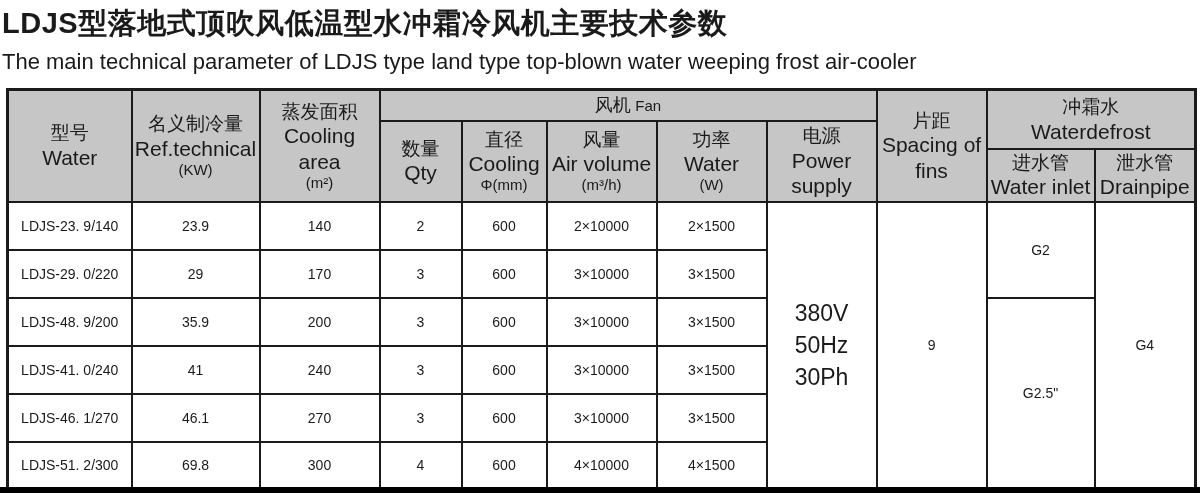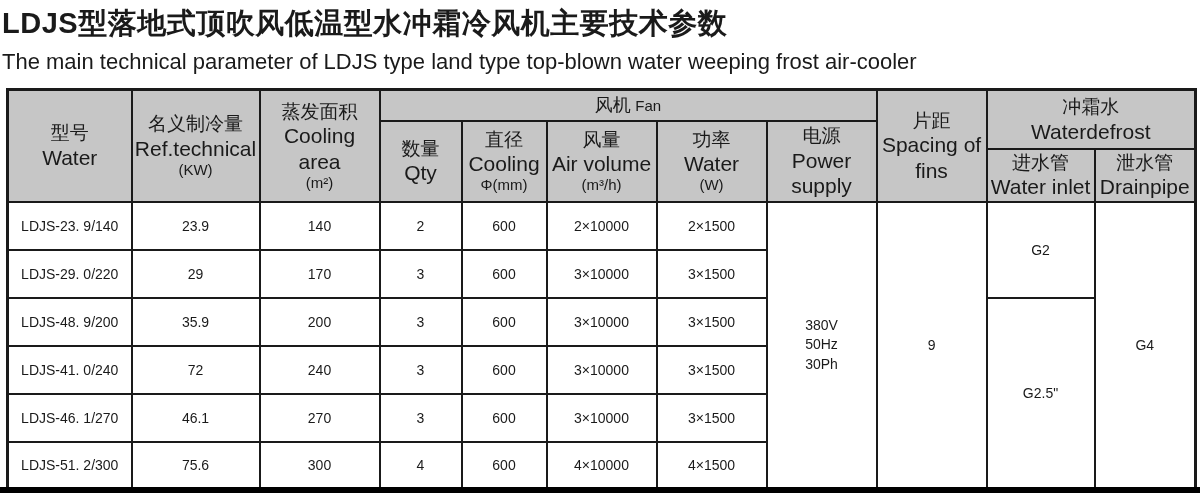--- a/index.html
+++ b/index.html
@@ -78,21 +78,21 @@
     font-size: 15px;
     line-height: 1.2;
   }
   .val {
     font-size: 14px;
     margin-left: 8px;
   }
   .multiline {
     display: inline-block;
     text-align: right;
-    font-size: 14px;
+    font-size: 23px;
     line-height: 1.4;
   }
   .bottom-bar {
     position: absolute;
     top: 487px;
     left: 0;
     width: 1200px;
     height: 6px;
     background: #000000;
   }
@@ -218,39 +218,39 @@
         <td class="val">35.9</td>
         <td class="val">200</td>
         <td class="val">3</td>
         <td class="val">600</td>
         <td class="val">3×10000</td>
         <td class="val">3×1500</td>
         <td rowspan="4" class="val">G2.5"</td>
       </tr>
       <tr class="data-row">
         <td class="val">LDJS-41. 0/240</td>
-        <td class="val">72</td>
+        <td class="val">41</td>
         <td class="val">240</td>
         <td class="val">3</td>
         <td class="val">600</td>
         <td class="val">3×10000</td>
         <td class="val">3×1500</td>
       </tr>
       <tr class="data-row">
         <td class="val">LDJS-46. 1/270</td>
         <td class="val">46.1</td>
         <td class="val">270</td>
         <td class="val">3</td>
         <td class="val">600</td>
         <td class="val">3×10000</td>
         <td class="val">3×1500</td>
       </tr>
       <tr class="data-row">
         <td class="val">LDJS-51. 2/300</td>
-        <td class="val">75.6</td>
+        <td class="val">69.8</td>
         <td class="val">300</td>
         <td class="val">4</td>
         <td class="val">600</td>
         <td class="val">4×10000</td>
         <td class="val">4×1500</td>
       </tr>
     </tbody>
   </table>
 
   <div class="bottom-bar"></div>

